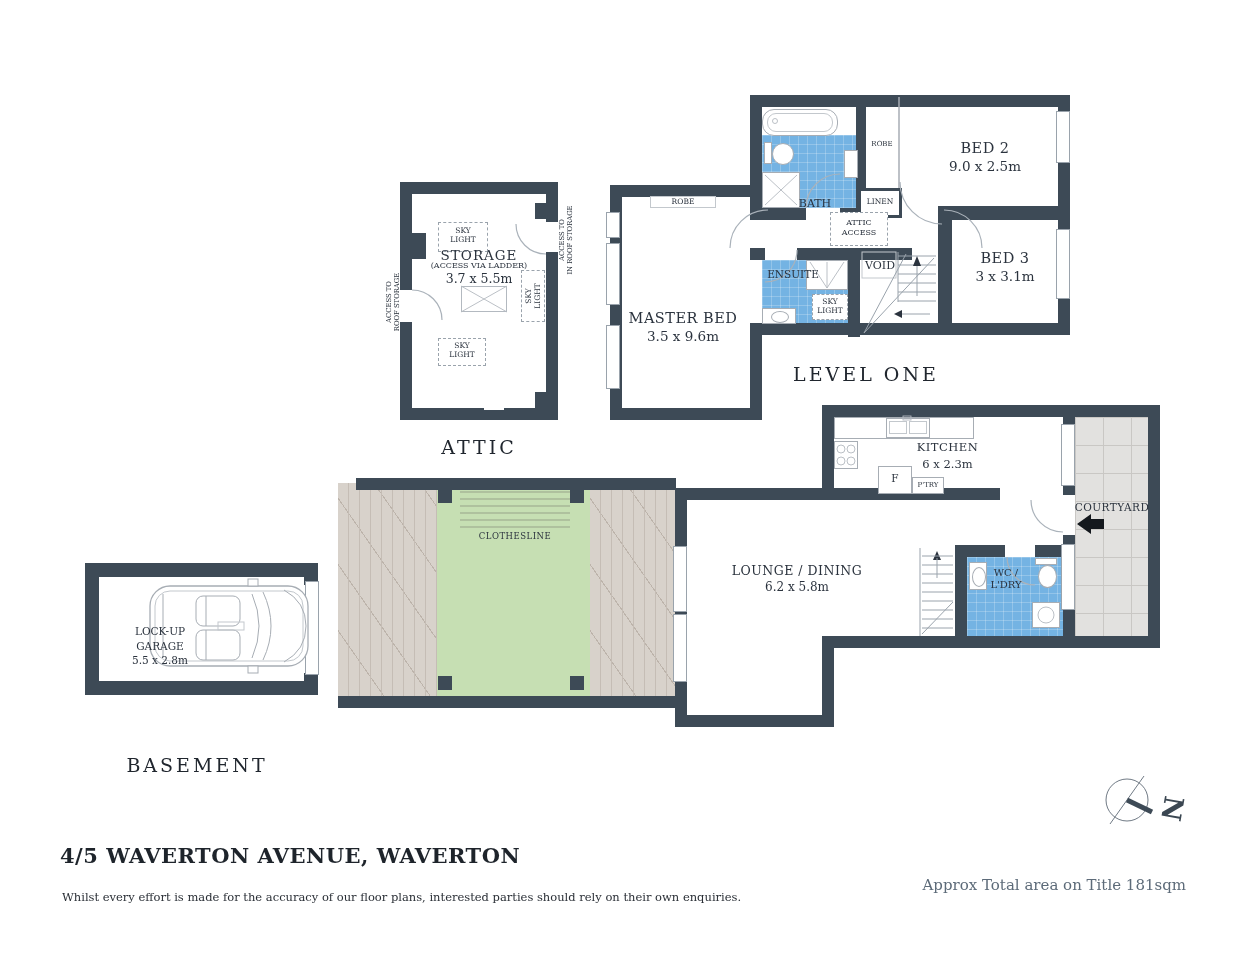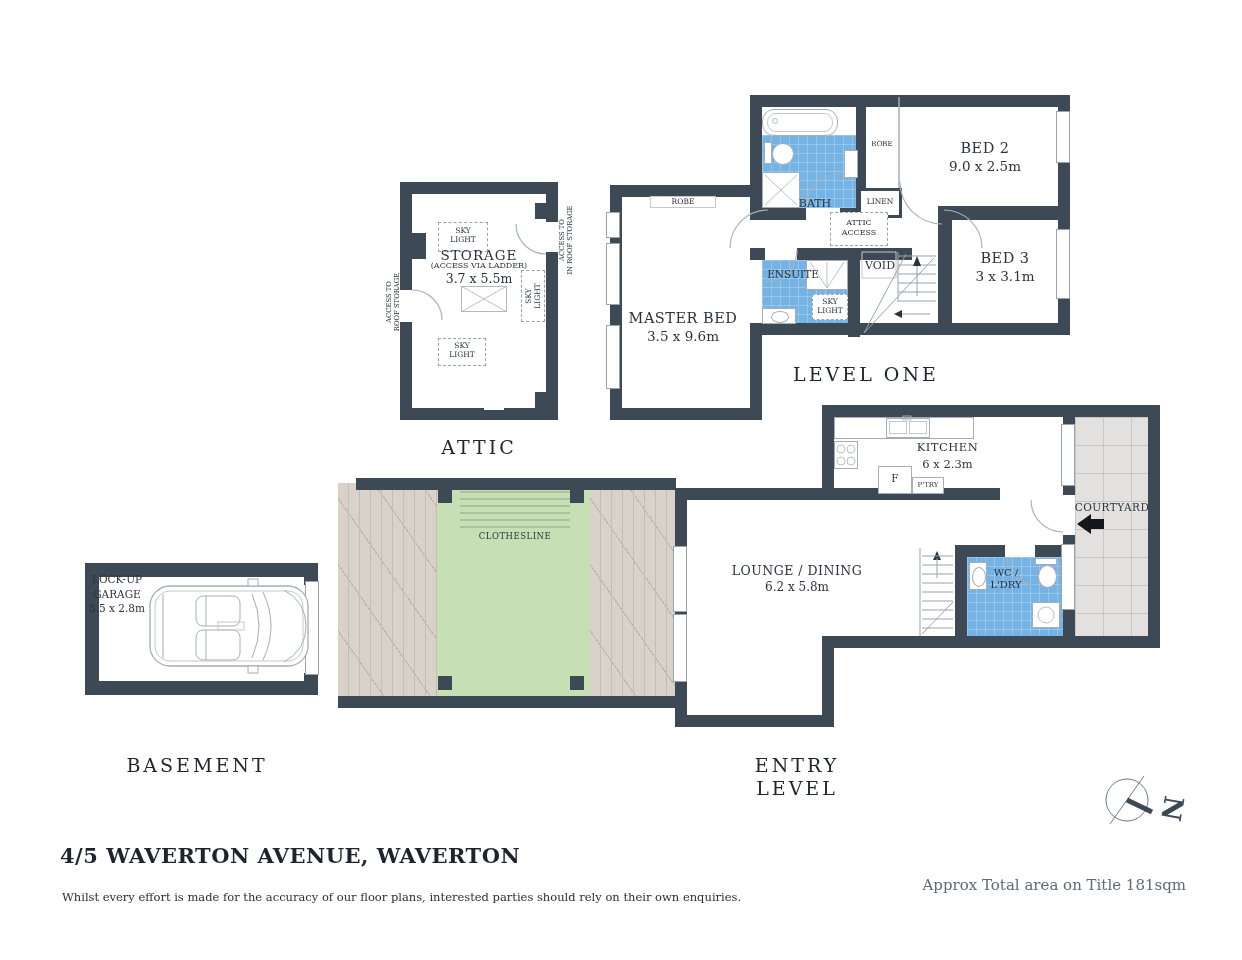--- a/index.html
+++ b/index.html
@@ -275,23 +275,22 @@
   <div class="lbl" style="left:905px;top:440px;width:85px;font-size:11.5px;letter-spacing:.5px;">KITCHEN</div>
   <div class="lbl" style="left:905px;top:457px;width:85px;font-size:11.5px;">6 x 2.3m</div>
   <div class="lbl" style="left:878px;top:472px;width:34px;font-size:10.5px;">F</div>
   <div class="lbl" style="left:912px;top:481px;width:32px;font-size:7px;">P'TRY</div>
   <div class="lbl" style="left:1071px;top:501px;width:82px;font-size:10.5px;letter-spacing:.5px;">COURTYARD</div>
   <div class="lbl" style="left:727px;top:563px;width:140px;font-size:12.5px;letter-spacing:.5px;">LOUNGE / DINING</div>
   <div class="lbl" style="left:737px;top:580px;width:120px;font-size:12px;">6.2 x 5.8m</div>
   <div class="lbl pre" style="left:975px;top:567px;width:62px;font-size:10px;">WC /
 L'DRY</div>
   <div class="lbl" style="left:471px;top:531px;width:88px;font-size:8.5px;letter-spacing:.5px;">CLOTHESLINE</div>
-  <div class="lbl section" style="left:717px;top:754px;width:160px;">ENTRY LEVEL</div>
-
-  <div class="lbl pre" style="left:86px;top:572px;width:62px;font-size:10.5px;line-height:1.4;">LOCK-UP
+
+  <div class="lbl pre" style="left:86px;top:624px;width:62px;font-size:10.5px;line-height:1.4;padding-left:43px;">LOCK-UP
 GARAGE
 5.5 x 2.8m</div>
   <div class="lbl section" style="left:117px;top:754px;width:160px;">BASEMENT</div>
 
   <div class="lbl" style="left:60px;top:843px;width:540px;text-align:left;font-size:21px;font-weight:bold;color:#1e242b;letter-spacing:.5px;">4/5 WAVERTON AVENUE, WAVERTON</div>
   <div class="lbl" style="left:62px;top:890px;width:680px;text-align:left;font-size:11.5px;color:#2a2f36;">Whilst every effort is made for the accuracy of our floor plans, interested parties should rely on their own enquiries.</div>
   <div class="lbl" style="left:880px;top:876px;width:306px;text-align:right;font-size:15px;color:#5d6b79;">Approx Total area on Title 181sqm</div>
 
 </div>
 

